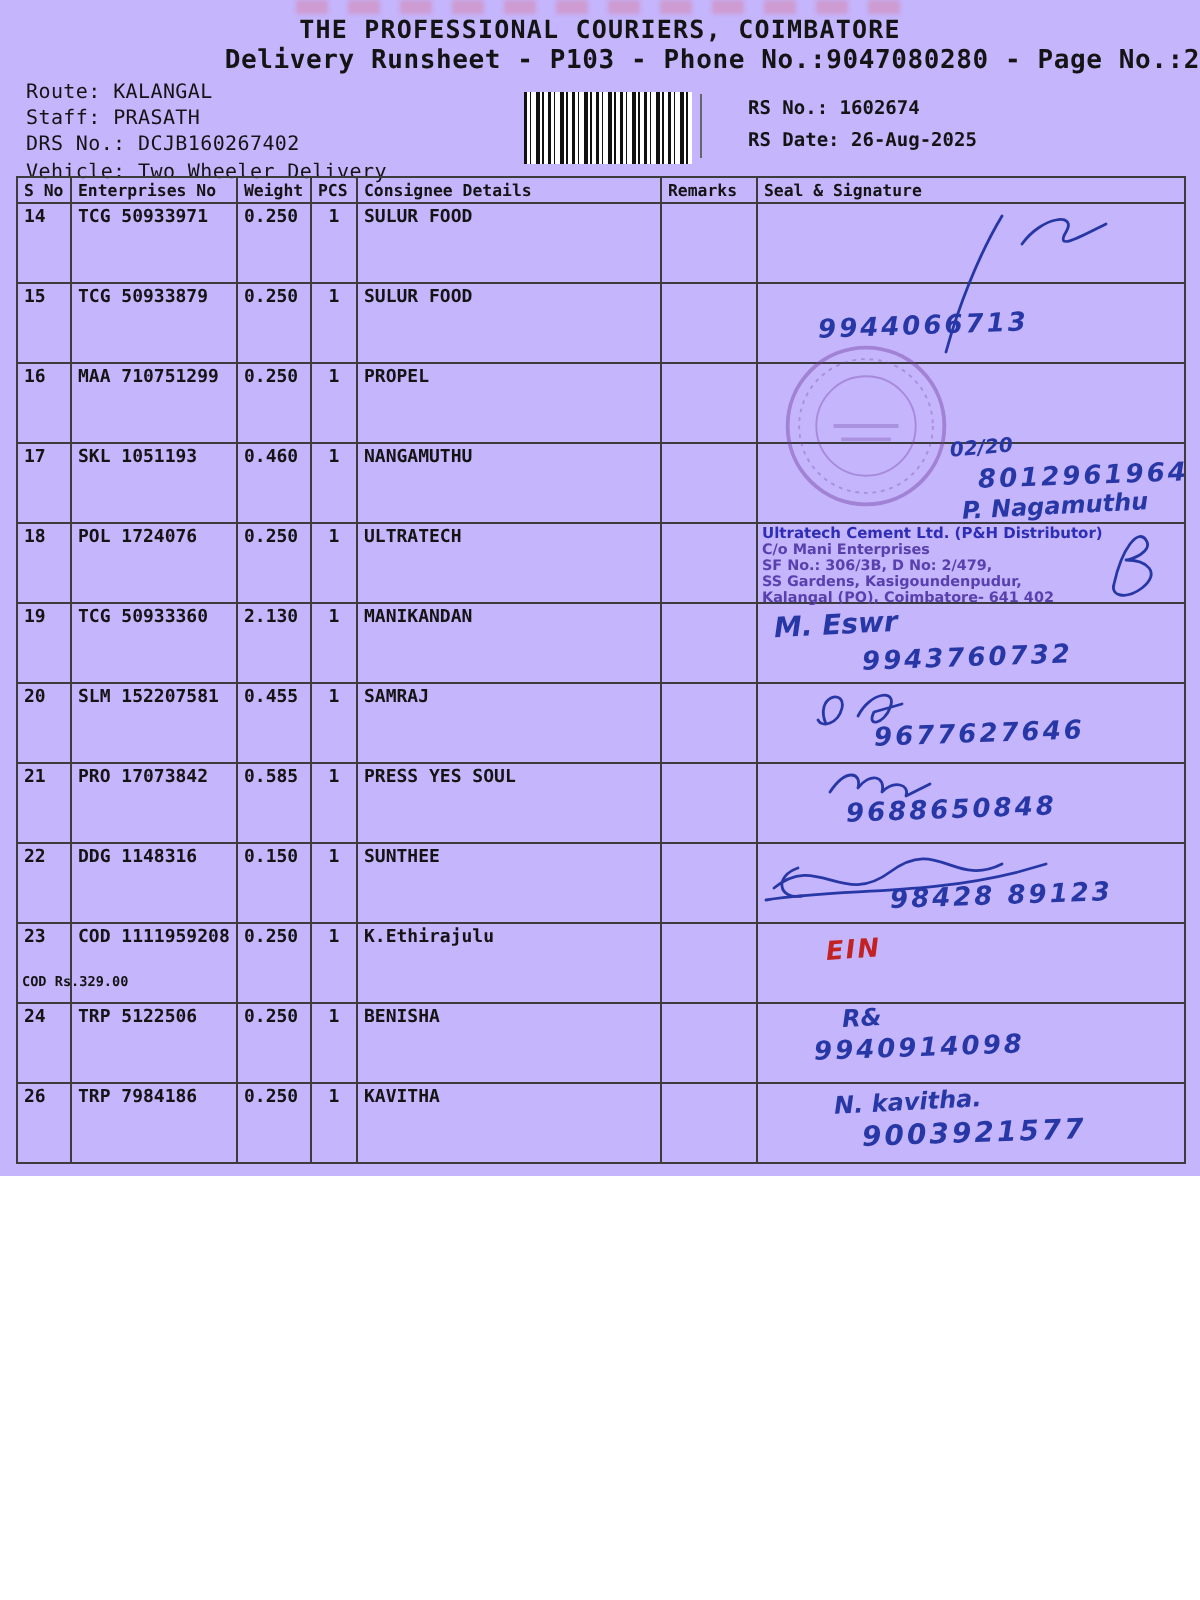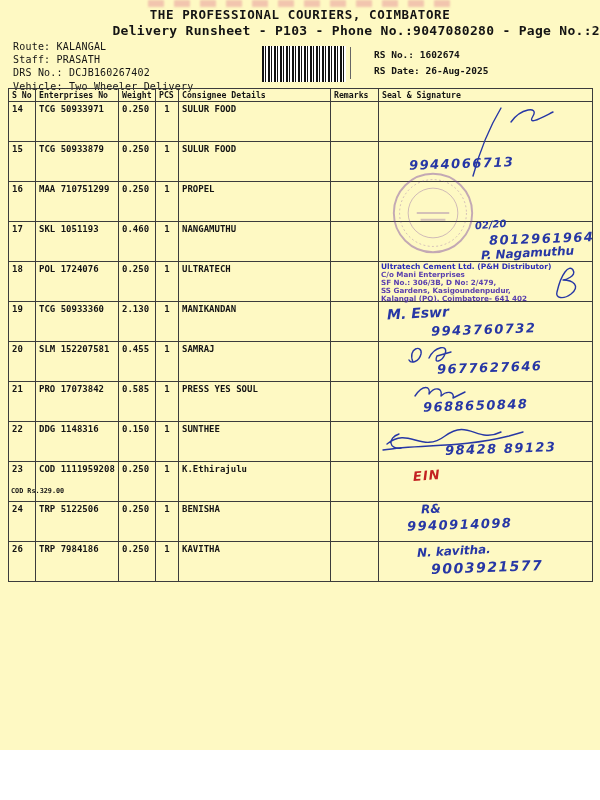--- a/index.html
+++ b/index.html
@@ -1,17 +1,17 @@
 <!DOCTYPE html>
 <html><head>
 <meta charset="utf-8">
 <style>
   *{box-sizing:border-box}
   body{margin:0;background:#fff}
-  .doc{position:relative;width:600px;height:750px;background:#fef9c3;overflow:hidden;
+  .doc{position:relative;width:600px;height:588px;background:#c4b5fd;overflow:hidden;
        font-family:"DejaVu Sans Mono","Liberation Mono",monospace;color:#141414}
   .ghost{position:absolute;top:0;left:148px;width:310px;height:7px;
          background:repeating-linear-gradient(90deg,rgba(224,115,140,.38) 0 16px,rgba(255,255,255,0) 16px 26px);
          filter:blur(1px)}
   .title{position:absolute;top:7px;left:0;right:0;text-align:center;font-weight:bold;font-size:12.5px;letter-spacing:.6px}
   .subtitle{position:absolute;top:23px;left:0;right:0;text-align:right;font-weight:bold;font-size:13px;letter-spacing:.3px}
   .meta{position:absolute;left:13px;top:40px;font-size:10px;font-weight:normal;line-height:13.2px;letter-spacing:.2px}
   .barcode{position:absolute;left:262px;top:46px;width:84px;height:36px;
            background:repeating-linear-gradient(90deg,#111 0 1.5px,#fff 1.5px 2.8px,#111 2.8px 3.6px,#fff 3.6px 6px,#111 6px 8px,#fff 8px 9px,#111 9px 9.8px,#fff 9.8px 12px)}
   .rsbox{position:absolute;left:350px;top:47px;font-size:9.5px;font-weight:bold;line-height:16px;padding-left:23px;border-left:1px solid #666}

